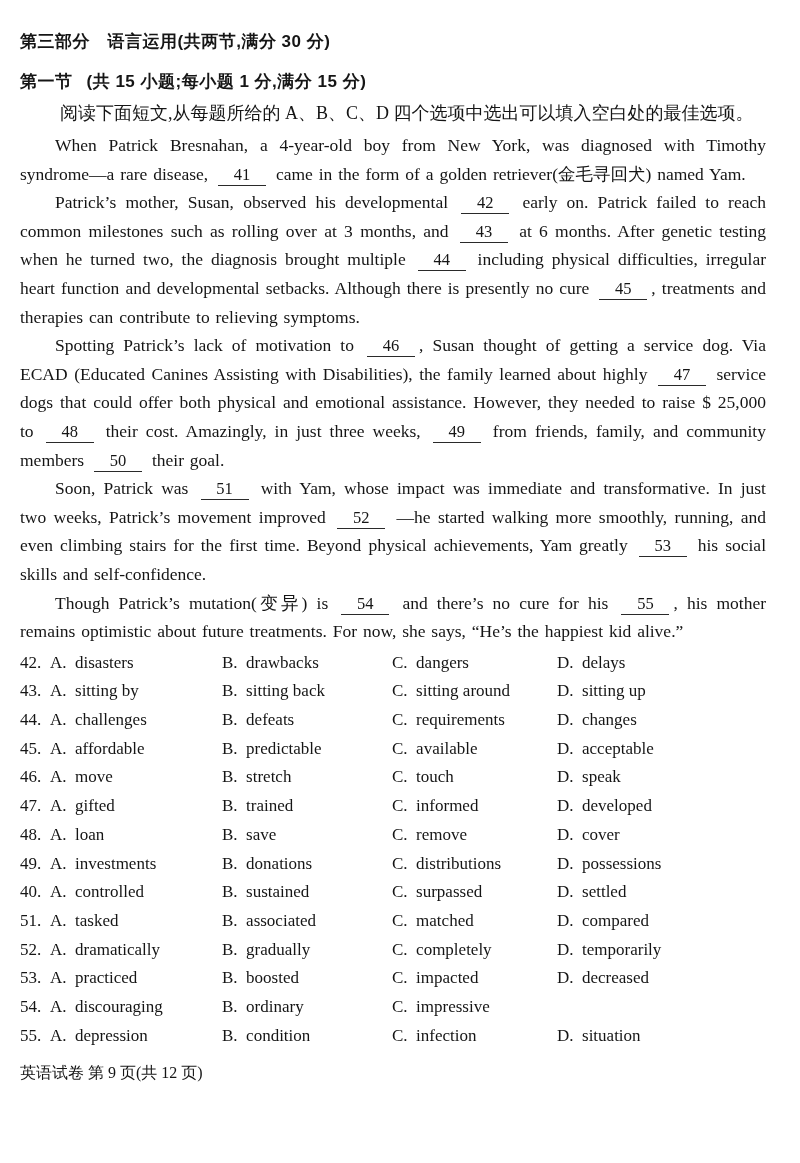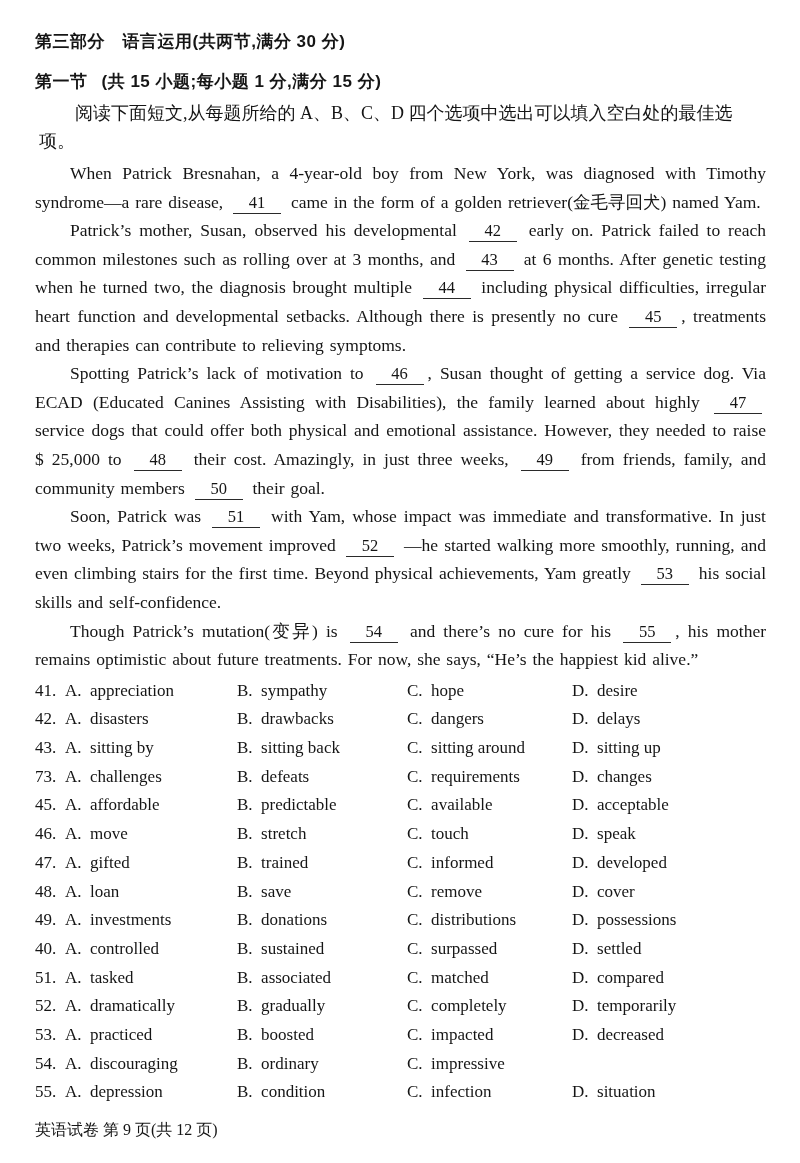--- a/index.html
+++ b/index.html
@@ -3,21 +3,21 @@
 <meta charset="utf-8">
 <style>
   html,body{margin:0;padding:0;background:#ffffff;}
   body{
     width:800px;height:1163px;
     color:#151515;
     font-family:"Liberation Serif","DejaVu Serif",serif;
     -webkit-font-smoothing:antialiased;
     overflow:hidden;
   }
-  .page{box-sizing:border-box;width:800px;height:1163px;padding:30px 34px 0 35px;}
+  .page{box-sizing:border-box;width:800px;height:1163px;padding:30px 34px 0 20px;}
   .part-heading{
     font-family:"Liberation Sans","DejaVu Sans",sans-serif;
     font-weight:bold;font-size:17px;line-height:24px;
     margin:0 0 10px 0;letter-spacing:0.5px;
   }
   .section-heading{
     font-family:"Liberation Sans","DejaVu Sans",sans-serif;
     font-weight:bold;font-size:17px;line-height:24px;
     margin:16px 0 5px 0;letter-spacing:0.5px;
   }
@@ -66,42 +66,35 @@
   <div class="passage">
       <p class="para">When Patrick Bresnahan, a 4-year-old boy from New York, was diagnosed with Timothy syndrome—a rare disease, <span class="blank">41</span> came in the form of a golden retriever(金毛寻回犬) named Yam.</p>
       <p class="para">Patrick’s mother, Susan, observed his developmental <span class="blank">42</span> early on. Patrick failed to reach common milestones such as rolling over at 3 months, and <span class="blank">43</span> at 6 months. After genetic testing when he turned two, the diagnosis brought multiple <span class="blank">44</span> including physical difficulties, irregular heart function and developmental setbacks. Although there is presently no cure <span class="blank">45</span>, treatments and therapies can contribute to relieving symptoms.</p>
       <p class="para">Spotting Patrick’s lack of motivation to <span class="blank">46</span>, Susan thought of getting a service dog. Via ECAD (Educated Canines Assisting with Disabilities), the family learned about highly <span class="blank">47</span> service dogs that could offer both physical and emotional assistance. However, they needed to raise $ 25,000 to <span class="blank">48</span> their cost. Amazingly, in just three weeks, <span class="blank">49</span> from friends, family, and community members <span class="blank">50</span> their goal.</p>
       <p class="para">Soon, Patrick was <span class="blank">51</span> with Yam, whose impact was immediate and transformative. In just two weeks, Patrick’s movement improved <span class="blank">52</span> —he started walking more smoothly, running, and even climbing stairs for the first time. Beyond physical achievements, Yam greatly <span class="blank">53</span> his social skills and self-confidence.</p>
       <p class="para">Though Patrick’s mutation(变异) is <span class="blank">54</span> and there’s no cure for his <span class="blank">55</span>, his mother remains optimistic about future treatments. For now, she says, “He’s the happiest kid alive.”</p>
     </div>
 
   <div class="options">
       <div class="opt-row">
-        <span class="qnum">41.</span>
-        <span class="opt-cell">A.&nbsp;&nbsp;appreciation</span>
-        <span class="opt-cell">B.&nbsp;&nbsp;sympathy</span>
-        <span class="opt-cell">C.&nbsp;&nbsp;hope</span>
-        <span class="opt-cell">D.&nbsp;&nbsp;desire</span>
-      </div>
-      <div class="opt-row">
         <span class="qnum">42.</span>
         <span class="opt-cell">A.&nbsp;&nbsp;disasters</span>
         <span class="opt-cell">B.&nbsp;&nbsp;drawbacks</span>
         <span class="opt-cell">C.&nbsp;&nbsp;dangers</span>
         <span class="opt-cell">D.&nbsp;&nbsp;delays</span>
       </div>
       <div class="opt-row">
         <span class="qnum">43.</span>
         <span class="opt-cell">A.&nbsp;&nbsp;sitting by</span>
         <span class="opt-cell">B.&nbsp;&nbsp;sitting back</span>
         <span class="opt-cell">C.&nbsp;&nbsp;sitting around</span>
         <span class="opt-cell">D.&nbsp;&nbsp;sitting up</span>
       </div>
       <div class="opt-row">
-        <span class="qnum">73.</span>
+        <span class="qnum">44.</span>
         <span class="opt-cell">A.&nbsp;&nbsp;challenges</span>
         <span class="opt-cell">B.&nbsp;&nbsp;defeats</span>
         <span class="opt-cell">C.&nbsp;&nbsp;requirements</span>
         <span class="opt-cell">D.&nbsp;&nbsp;changes</span>
       </div>
       <div class="opt-row">
         <span class="qnum">45.</span>
         <span class="opt-cell">A.&nbsp;&nbsp;affordable</span>
         <span class="opt-cell">B.&nbsp;&nbsp;predictable</span>
         <span class="opt-cell">C.&nbsp;&nbsp;available</span>

